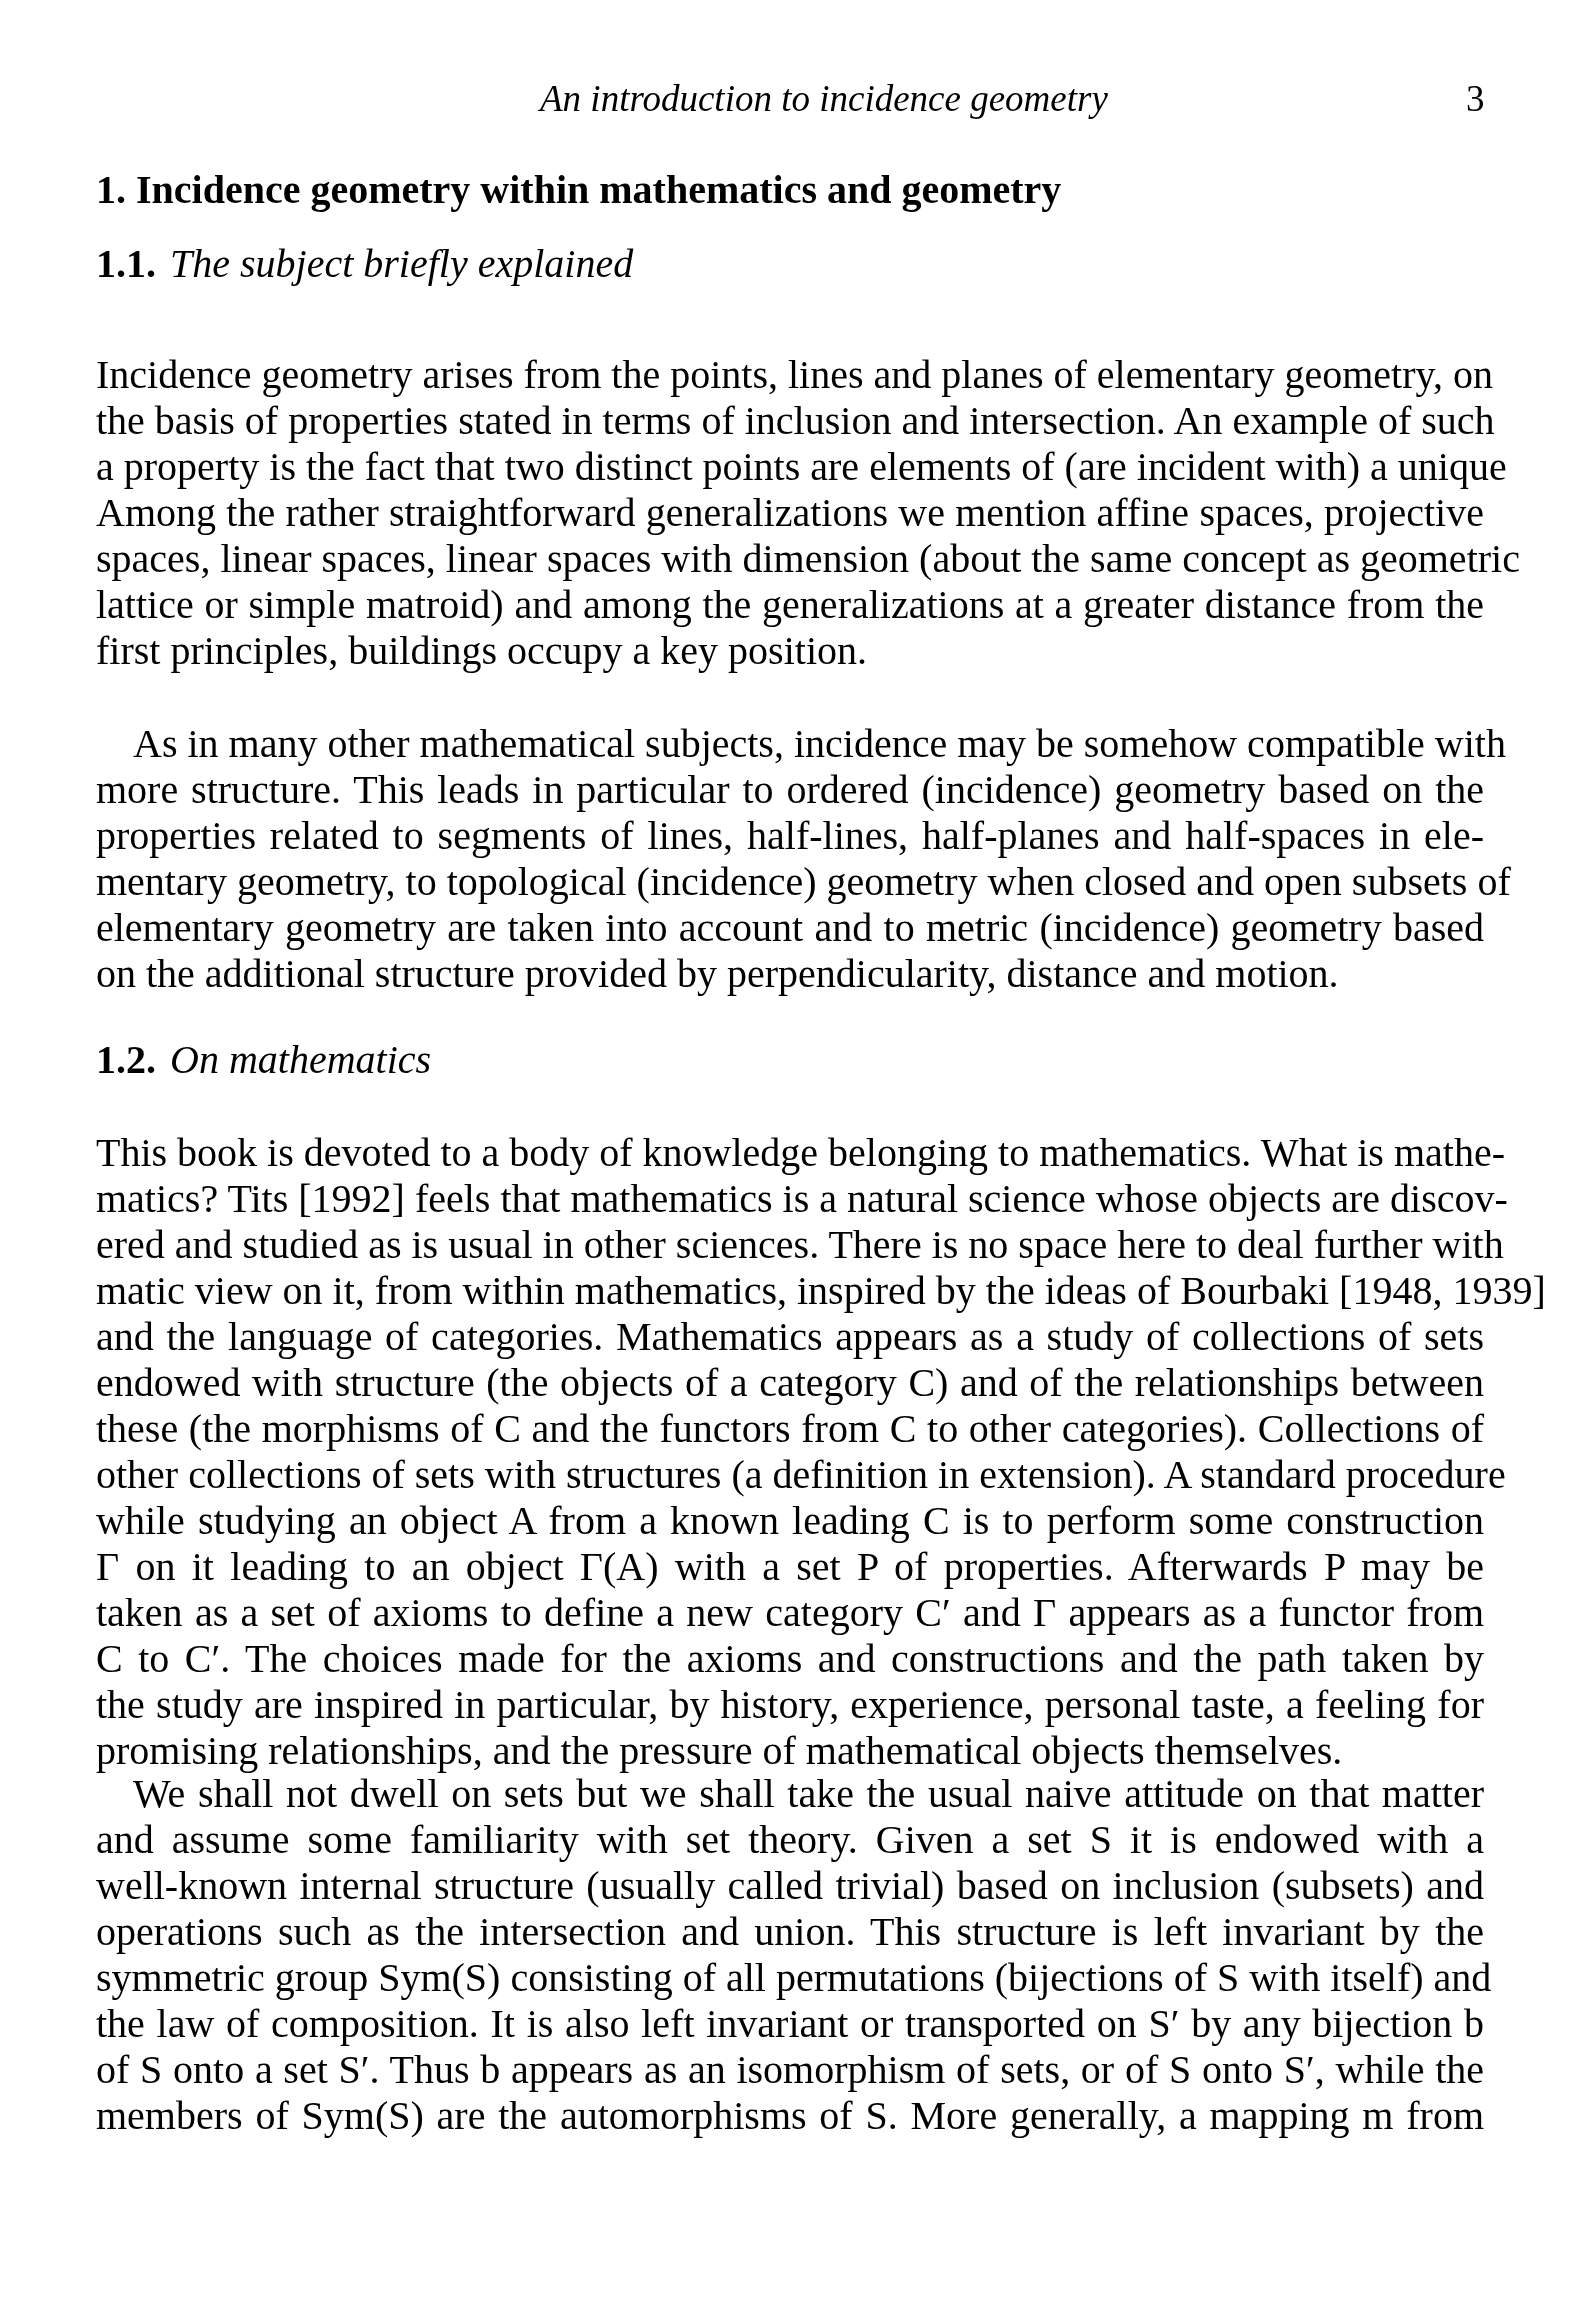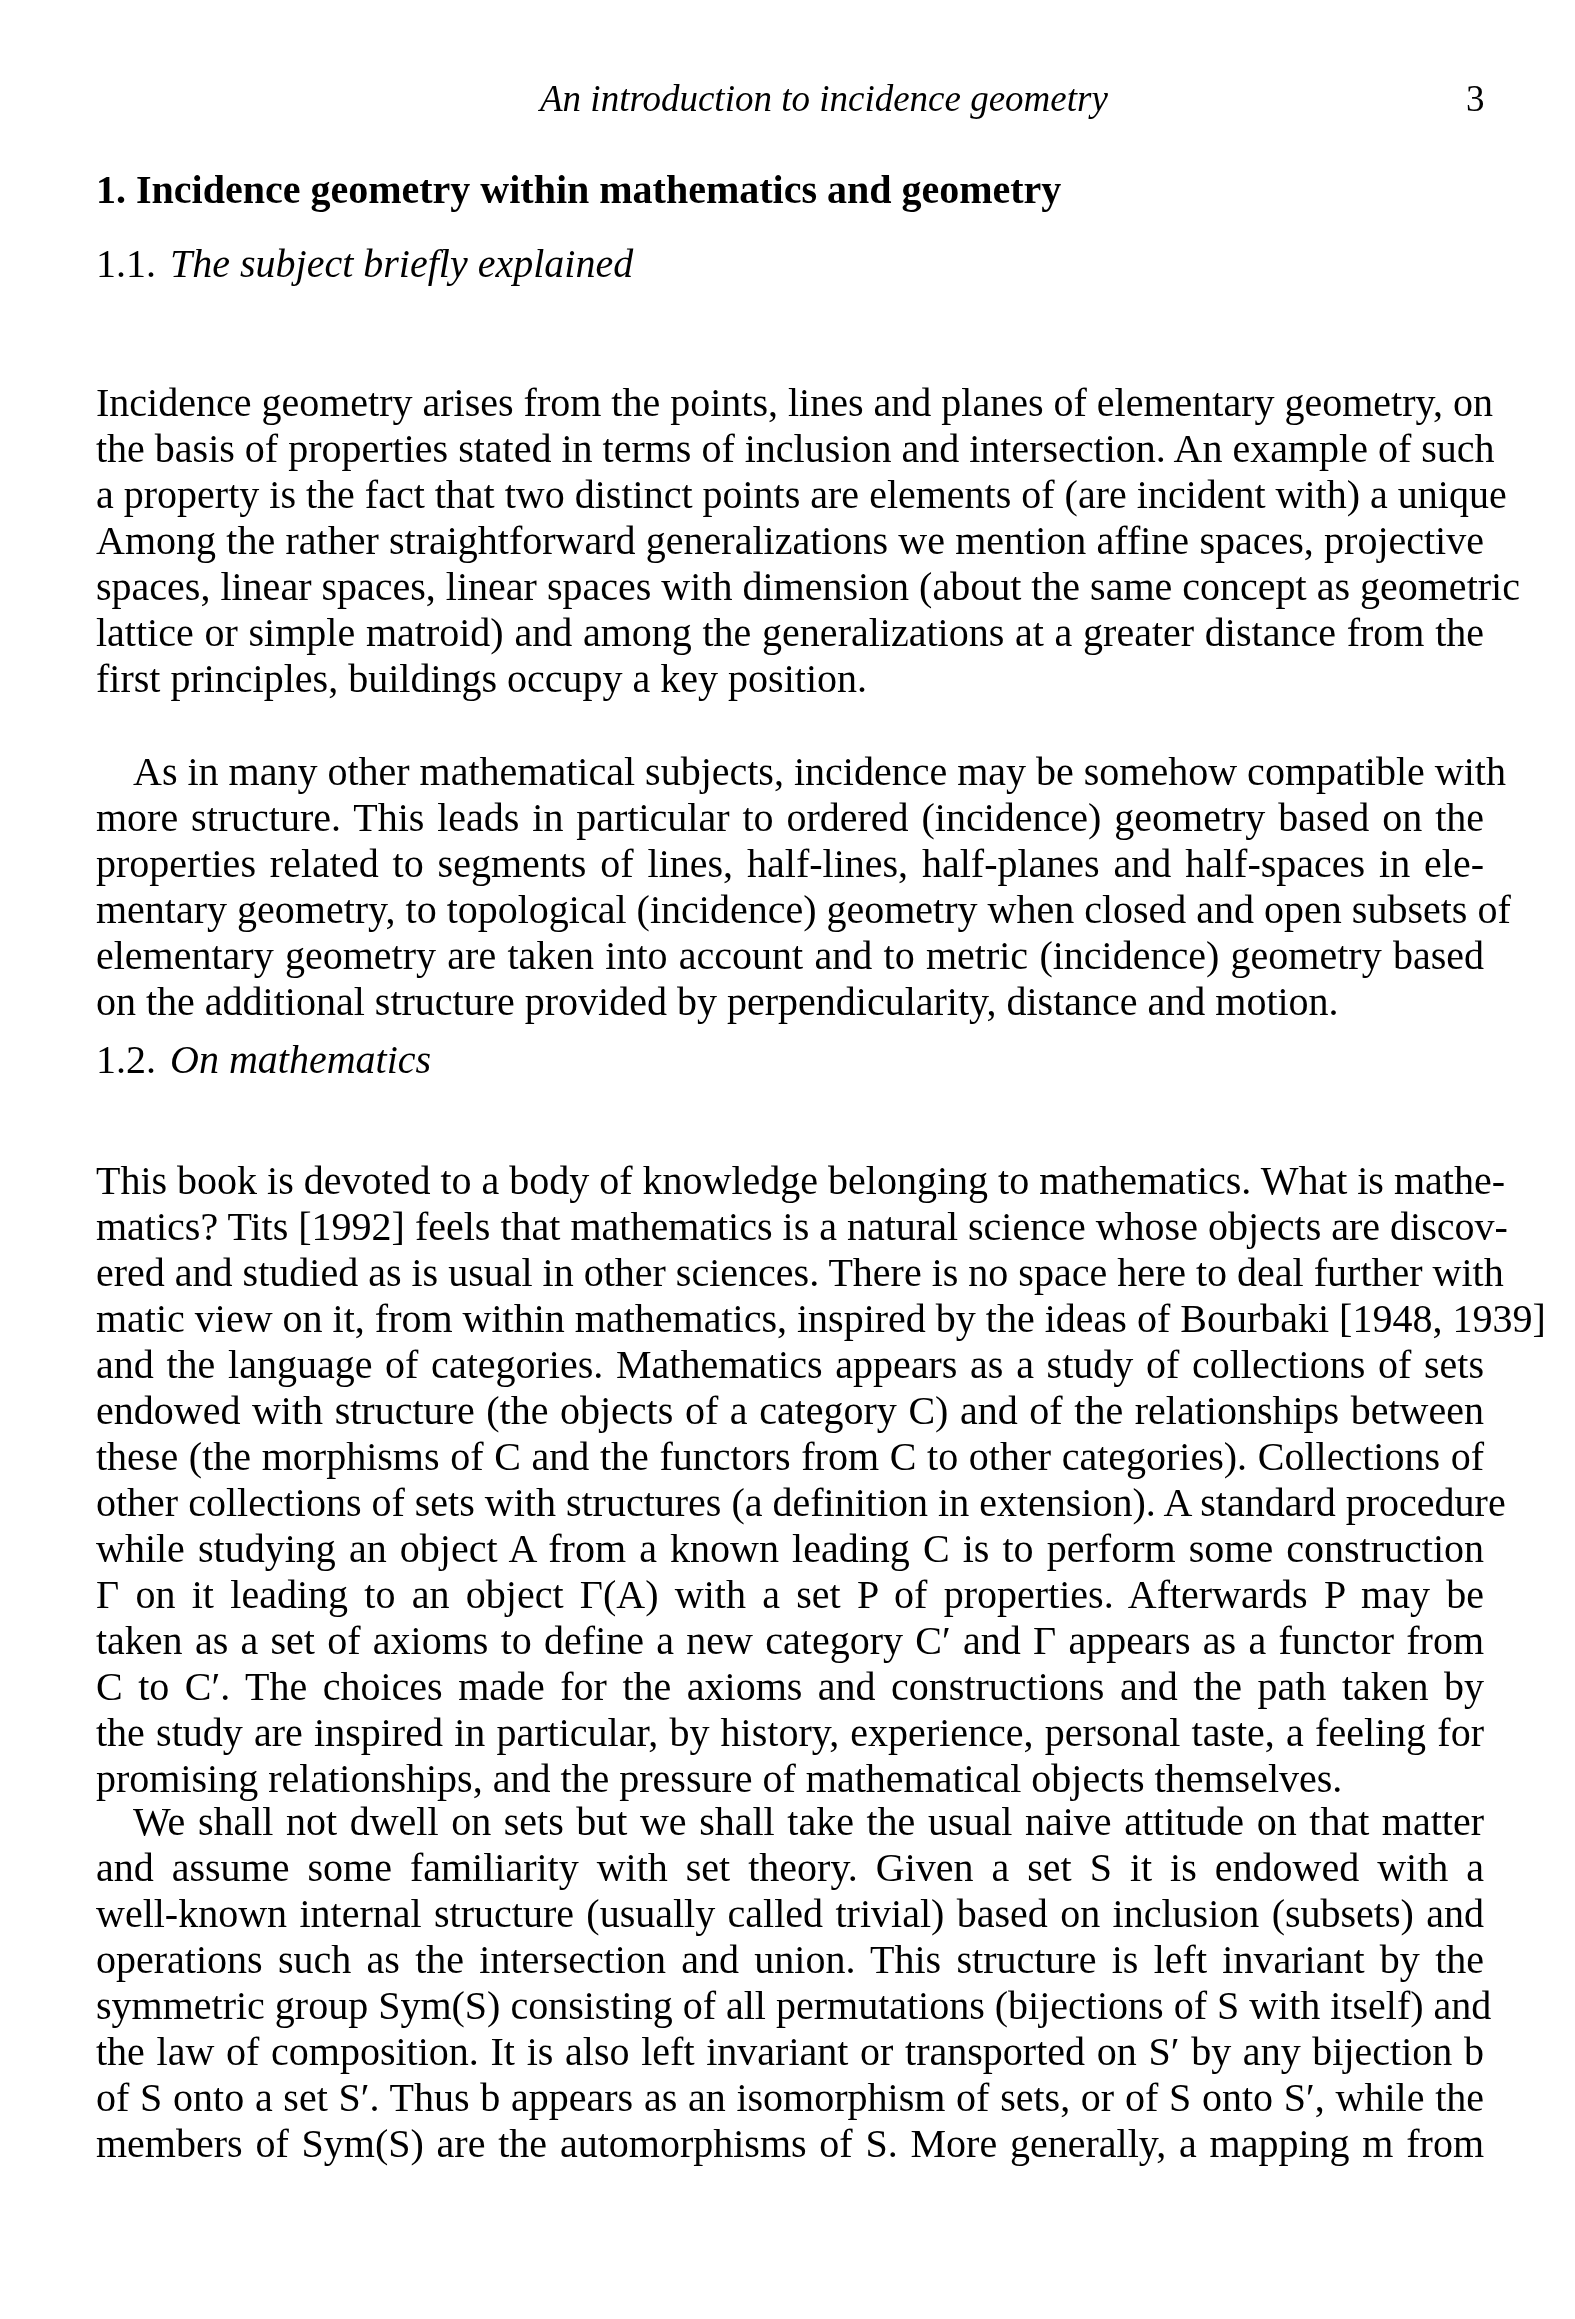--- a/index.html
+++ b/index.html
@@ -16,25 +16,25 @@
   .page-number {
     position: absolute; left: 1464px; width: 20.4px; text-align: right; top: 76px;
     font-size: 37px; line-height: 46px;
   }
   .heading {
     position: absolute; left: 96px; white-space: nowrap;
     font-size: 40px; line-height: 46px;
   }
   .chapter-heading { top: 167px; font-weight: bold; }
   .section-heading { font-weight: normal; }
-  .section-heading .num { font-weight: normal; }
+  .section-heading .num { font-weight: bold; }
   .section-heading .title { font-style: italic; margin-left: 14px; }
   .text-block {
     position: absolute; left: 96px; width: 1388px;
-    font-size: 40px; line-height: 46px; margin-top: 28px;
+    font-size: 40px; line-height: 46px;
   }
   .line {
     display: block; height: 46px; white-space: nowrap;
     text-align: justify; text-align-last: justify;
     overflow: visible;
   }
   .line.last { text-align-last: left; }
   .line.indent { padding-left: 37px; }
 </style>
 </head>

